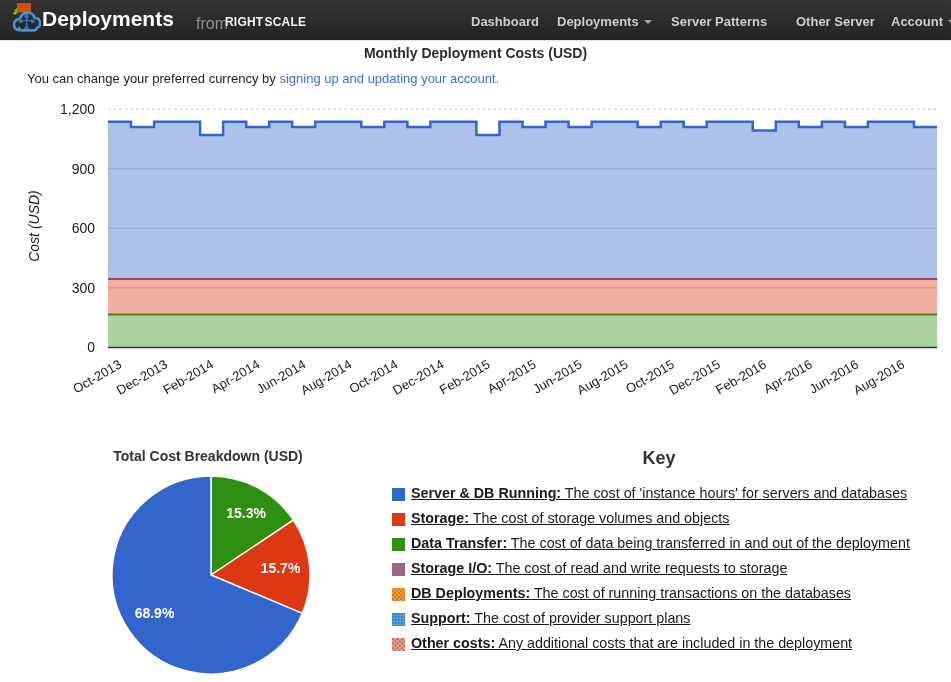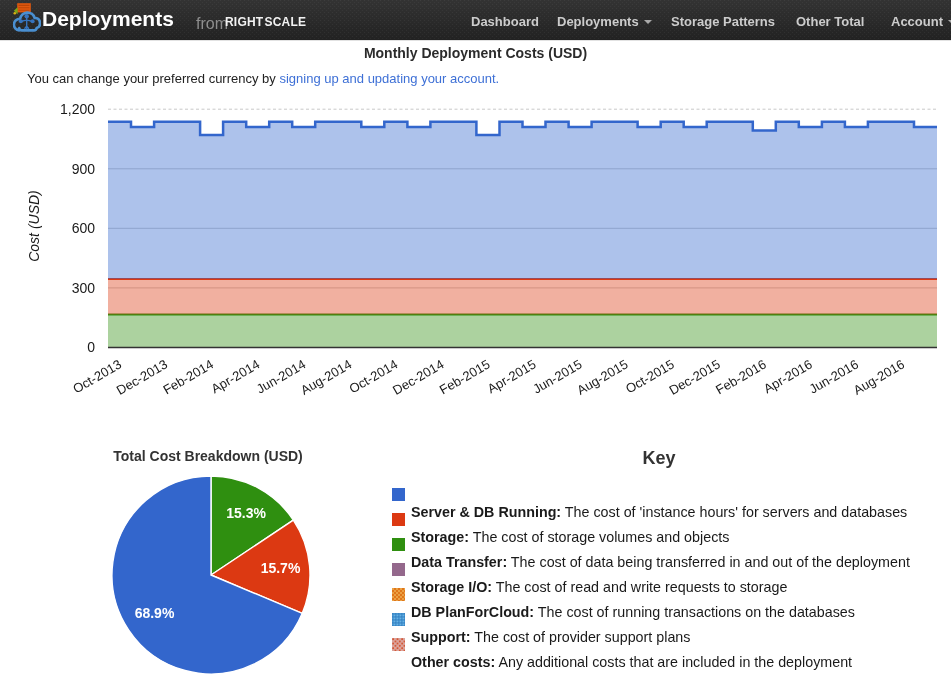--- a/index.html
+++ b/index.html
@@ -13,21 +13,21 @@
 #title{position:absolute;left:0;top:45px;width:951px;text-align:center;font-size:14px;font-weight:bold;color:#2b2b2b;}
 #subtitle{position:absolute;left:0;top:71px;width:951px;text-align:left;font-size:13px;color:#222;padding-left:27px;}
 #subtitle a{color:#3e70d6;text-decoration:none;}
 #chart{position:absolute;left:0;top:95px;}
 #pietitle{position:absolute;left:60px;top:448px;width:296px;text-align:center;font-size:14px;font-weight:bold;color:#333;}
 #keytitle{position:absolute;left:380px;top:448px;width:558px;text-align:center;font-size:18px;font-weight:bold;color:#333;}
 #pie{position:absolute;left:108px;top:472px;}
 #legend{position:absolute;left:392px;top:483px;}
 .lrow{height:25px;position:relative;font-size:14.3px;color:#1a1a1a;white-space:nowrap;}
 .sq{position:absolute;left:0;top:5px;width:13px;height:13px;}
-.ltext{position:absolute;left:19px;top:21px;}
+.ltext{position:absolute;left:19px;top:2px;text-decoration:underline;}
 </style>
 </head>
 <body>
 <div id="navbar">
   <svg id="logo" width="28" height="33" viewBox="0 0 28 33">
       <g>
  <rect x="4.2" y="2.2" width="13.6" height="9.2" fill="#e0590f"></rect>
  <path d="M5.5 4.4 h11 M5.5 6.8 h11 M5.5 9.2 h11" stroke="#bb4507" stroke-width="1.1" fill="none"></path>
  <path d="M0.8 9.8 l3.8 -3.6 v7 z" fill="#7aa818"></path>
  <circle cx="1.8" cy="12.2" r="1.3" fill="#d8b012"></circle>
@@ -36,22 +36,22 @@
  <circle cx="7.8" cy="20.3" r="2.0" fill="#3674bf"></circle>
  <circle cx="19.6" cy="20.3" r="2.0" fill="#3674bf"></circle>
  <path d="M13.7 15.3 L13.7 25.2 M13.7 19.5 C10.9 18.7 8.8 20.8 7.8 20.3 M13.7 19.5 C16.5 18.7 18.6 20.8 19.6 20.3 M13.7 25.2 l-2.2 2.6 M13.7 25.2 l2.2 2.6 M13.7 25.2 v3" stroke="#3674bf" stroke-width="1.4" fill="none"></path>
 </g>
     </svg>
   <div id="brand">Deployments</div>
   <div id="fromtxt">from</div>
   <div id="rs">RIGHT SCALE</div>
   <div class="nav" style="left:453px;">Dashboard</div>
   <div class="nav" style="left:539px;">Deployments<span class="caret"></span></div>
-  <div class="nav" style="left:653px;">Storage Patterns</div>
-  <div class="nav" style="left:778px;">Other Total</div>
+  <div class="nav" style="left:653px;">Server Patterns</div>
+  <div class="nav" style="left:778px;">Other Server</div>
   <div class="nav" style="left:873px;">Account<span class="caret"></span></div>
 </div>
 <div id="title">Monthly Deployment Costs (USD)</div>
 <div id="subtitle">You can change your preferred currency by <a href="#">signing up and updating your account.</a></div>
 <svg id="chart" width="951" height="330" viewBox="0 95 951 330" font-family="Liberation Sans, sans-serif">
 <line x1="108.0" y1="287.9" x2="937.0" y2="287.9" stroke="#cccccc" stroke-width="1"></line>
 <line x1="108.0" y1="228.3" x2="937.0" y2="228.3" stroke="#cccccc" stroke-width="1"></line>
 <line x1="108.0" y1="168.8" x2="937.0" y2="168.8" stroke="#cccccc" stroke-width="1"></line>
 <line x1="108.0" y1="109.2" x2="937.0" y2="109.2" stroke="#c9c9c9" stroke-width="1" stroke-dasharray="3,2.5"></line>
 <rect x="108.0" y="314.5" width="829.0" height="33.0" fill="#2f8f10" fill-opacity="0.4"></rect>
@@ -117,21 +117,21 @@
       <svg class="sq" width="13" height="13">
         <defs>
           <pattern id="pdbt" width="4" height="4" patternUnits="userSpaceOnUse">
             <rect width="4" height="4" fill="#e0761a"></rect>
             <circle cx="1" cy="1" r="0.75" fill="#fae182"></circle>
             <circle cx="3" cy="3" r="0.75" fill="#fae182"></circle>
           </pattern>
         </defs>
         <rect width="13" height="13" fill="url(#pdbt)"></rect>
       </svg>
-      <span class="ltext"><b>DB PlanForCloud:</b> The cost of running transactions on the databases</span>
+      <span class="ltext"><b>DB Deployments:</b> The cost of running transactions on the databases</span>
     </div>
   <div class="lrow">
       <svg class="sq" width="13" height="13">
         <defs>
           <pattern id="psup" width="3" height="3" patternUnits="userSpaceOnUse">
             <rect width="3" height="3" fill="#4696d2"></rect>
             <circle cx="0.8" cy="0.8" r="0.6" fill="#2f6fb2"></circle>
             <circle cx="2.3" cy="2.3" r="0.6" fill="#77bbe8"></circle>
           </pattern>
         </defs>

